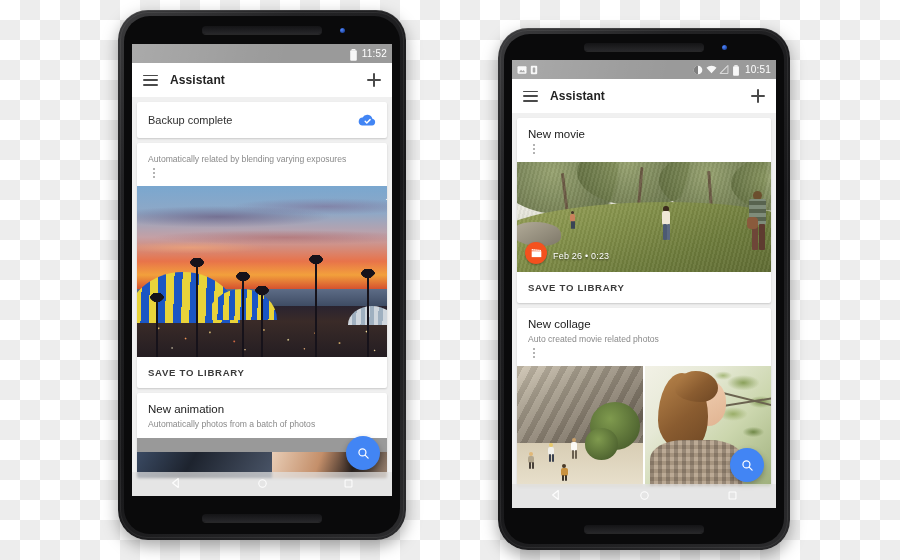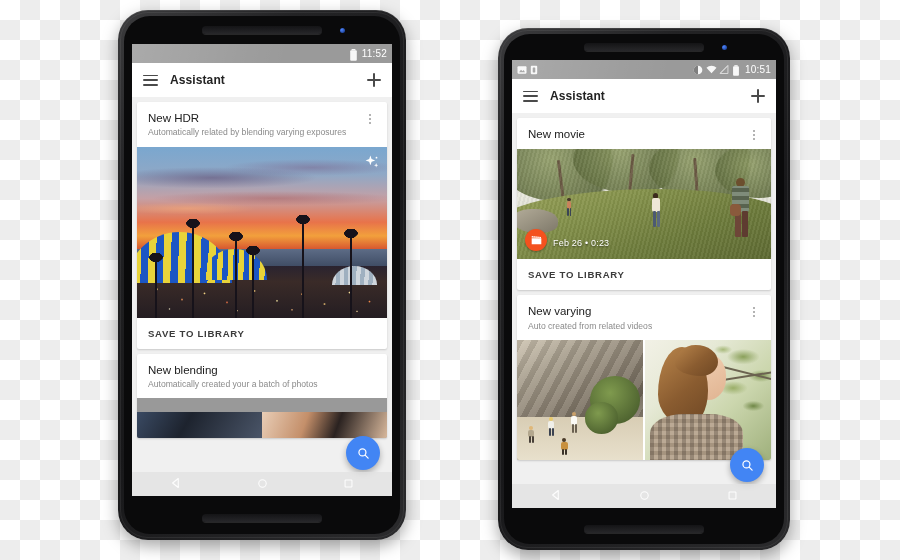--- a/index.html
+++ b/index.html
@@ -48,34 +48,34 @@
   .appbar-title{font-size:12px;color:#222;font-weight:700;letter-spacing:.1px;}
   .plus{margin-left:auto;width:14px;height:14px;position:relative;}
   .plus::before,.plus::after{content:"";position:absolute;background:#4a4a4a;border-radius:1px;}
   .plus::before{left:0;right:0;top:6.2px;height:1.6px;}
   .plus::after{top:0;bottom:0;left:6.2px;width:1.6px;}
 
   .content{position:absolute;left:0;right:0;bottom:0;overflow:hidden;background:#f0f0f0;}
 
   .card{background:#fff;margin:5px 5px 0 5px;border-radius:2px;
     box-shadow:0 1px 2px rgba(0,0,0,.16);overflow:hidden;}
-  .card-head{display:flex;align-items:flex-start;padding:9px 11px 8px 11px;}
+  .card-head{display:flex;align-items:flex-start;padding:9px 11px 8px 11px;flex-direction:column;}
   .card-head-text{flex:1;min-width:0;}
   .card-title{font-size:11.5px;color:#212121;line-height:1.25;}
   .card-sub{font-size:8.6px;color:#8a8a8a;margin-top:2px;line-height:1.3;}
   .kebab{width:12px;display:flex;flex-direction:column;align-items:center;gap:2px;padding-top:3px;}
   .kebab i{width:2px;height:2px;border-radius:50%;background:#9a9a9a;display:block;}
   .card-action{padding:10px 11px;font-size:9.6px;font-weight:bold;color:#3c3c3c;
     letter-spacing:.7px;}
 
   .row-simple{display:flex;align-items:center;padding:11px 11px;}
   .row-simple .rs-label{font-size:11px;color:#303030;}
   .cloud-done{margin-left:auto;width:18px;height:14px;}
 
-  .media{position:relative;display:block;width:100%;overflow:hidden;background:#999;}
+  .media{position:relative;display:block;width:100%;overflow:hidden;background:#999;padding-left:20px;}
   .sparkle{position:absolute;right:7px;top:7px;width:16px;height:16px;}
 
   .movie-badge{position:absolute;left:8px;bottom:8px;width:22px;height:22px;border-radius:50%;
     background:#f4511e;display:flex;align-items:center;justify-content:center;
     box-shadow:0 1px 2px rgba(0,0,0,.3);}
   .movie-meta{position:absolute;left:36px;bottom:11px;color:#fff;font-size:9px;
     text-shadow:0 1px 2px rgba(0,0,0,.55);letter-spacing:.2px;}
 
   .collage{display:flex;gap:2px;background:#fff;}
   .collage > div{flex:1;position:relative;overflow:hidden;}
@@ -211,25 +211,35 @@
             <i></i>
               <i></i>
               <i></i>
           </div>
           <div class="appbar-title">Assistant</div>
           <div class="plus"></div>
         </div>
 
         <div class="content" style="top:53px;">
 
+          <div class="card">
+            <div class="row-simple">
+              <span class="rs-label">Backup complete</span>
+              <span class="cloud-done">
+                <svg viewBox="0 0 24 18" width="18" height="14">
+                  <path d="M19.2 7.4A7.1 7.1 0 0 0 6.1 5.6 5.4 5.4 0 0 0 5.3 16.3h13.5a4.5 4.5 0 0 0 .4-8.9z" fill="#4285f4"></path>
+                  <path d="M9.6 10.8l2.1 2.1 4.4-4.4" stroke="#fff" stroke-width="1.9" fill="none" stroke-linecap="round" stroke-linejoin="round"></path>
+                </svg>
+              </span>
+            </div>
+          </div>
 
           <div class="card">
             <div class="card-head">
               <div class="card-head-text">
-                <div class="card-title">New HDR</div>
                 <div class="card-sub">Automatically related by blending varying exposures</div>
               </div>
               <div class="kebab">
                 <i></i>
                   <i></i>
                   <i></i>
               </div>
             </div>
 
             <div class="media" style="height:171px;">
@@ -255,22 +265,22 @@
                 </svg>
               </div>
             </div>
 
             <div class="card-action">SAVE TO LIBRARY</div>
           </div>
 
           <div class="card">
             <div class="card-head">
               <div class="card-head-text">
-                <div class="card-title">New blending</div>
-                <div class="card-sub">Automatically created your a batch of photos</div>
+                <div class="card-title">New animation</div>
+                <div class="card-sub">Automatically photos from a batch of photos</div>
               </div>
             </div>
             <div class="media" style="height:40px;">
               <div class="anim-strip">
                 <div class="as-a"></div>
                 <div class="as-b"></div>
               </div>
             </div>
           </div>
 
@@ -421,22 +431,22 @@
               </div>
               <div class="movie-meta">Feb 26 • 0:23</div>
             </div>
 
             <div class="card-action">SAVE TO LIBRARY</div>
           </div>
 
           <div class="card">
             <div class="card-head">
               <div class="card-head-text">
-                <div class="card-title">New varying</div>
-                <div class="card-sub">Auto created from related videos</div>
+                <div class="card-title">New collage</div>
+                <div class="card-sub">Auto created movie related photos</div>
               </div>
               <div class="kebab">
                 <i></i>
                   <i></i>
                   <i></i>
               </div>
             </div>
 
             <div class="collage" style="height:120px;">
               <div>

